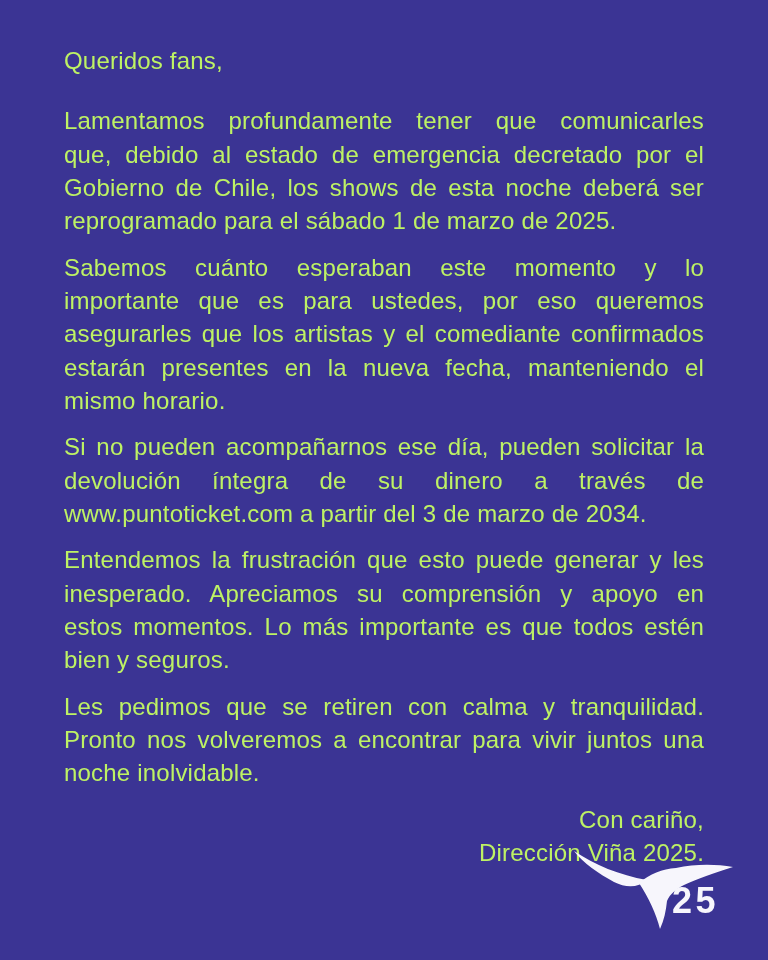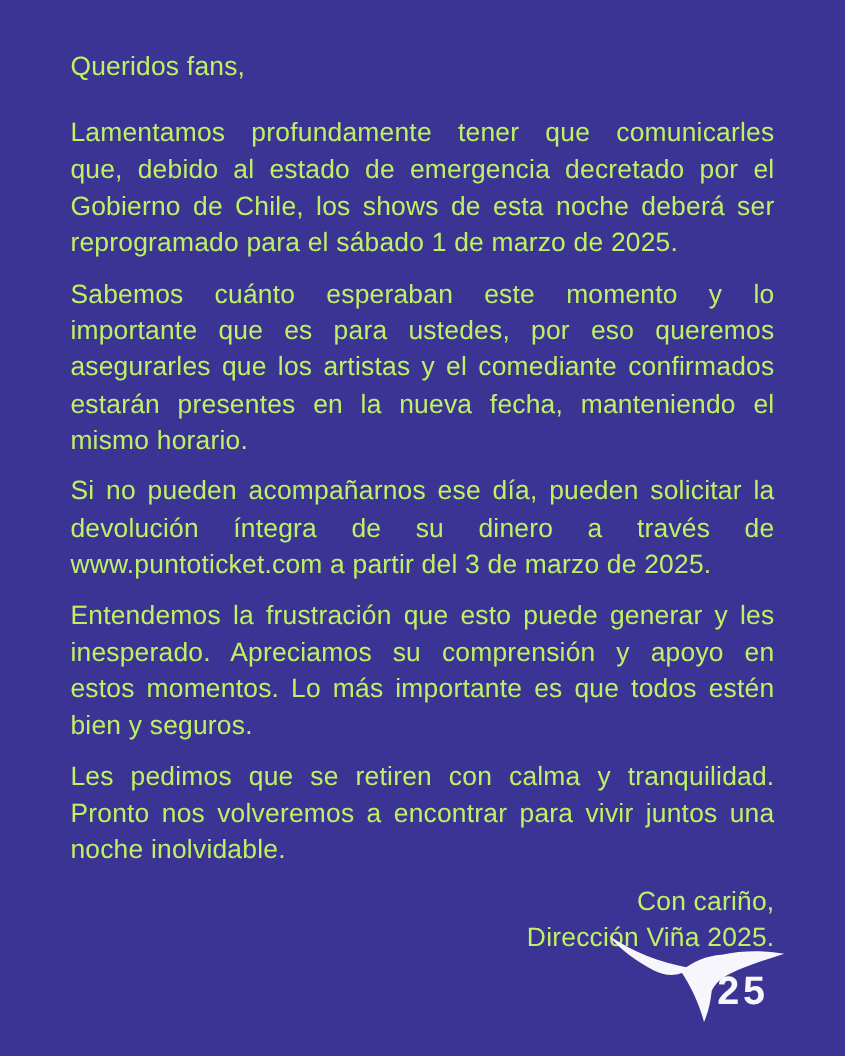--- a/index.html
+++ b/index.html
@@ -35,21 +35,21 @@
     text-align-last: left;
   }
   .signature {
     margin-top: 0;
   }
   .signature div {
     text-align: right;
   }
   .logo {
     position: absolute;
-    left: 480px;
+    left: 500px;
     top: 820px;
     width: 268px;
     height: 140px;
   }
   .logo svg { display: block; width: 100%; height: 100%; }
   .logo .year {
     font-family: "Liberation Sans", sans-serif;
     font-weight: bold;
     font-size: 36px;
     letter-spacing: 3.5px;
@@ -72,21 +72,21 @@
       <div class="para">
         <div class="line">Sabemos cuánto esperaban este momento y lo</div>
         <div class="line">importante que es para ustedes, por eso queremos</div>
         <div class="line">asegurarles que los artistas y el comediante confirmados</div>
         <div class="line">estarán presentes en la nueva fecha, manteniendo el</div>
         <div class="line last">mismo horario.</div>
       </div>
       <div class="para">
         <div class="line">Si no pueden acompañarnos ese día, pueden solicitar la</div>
         <div class="line">devolución íntegra de su dinero a través de</div>
-        <div class="line last">www.puntoticket.com a partir del 3 de marzo de 2025.</div>
+        <div class="line last">www.puntoticket.com a partir del 3 de marzo de 2034.</div>
       </div>
       <div class="para">
         <div class="line">Entendemos la frustración que esto puede generar y les</div>
         <div class="line">inesperado. Apreciamos su comprensión y apoyo en</div>
         <div class="line">estos momentos. Lo más importante es que todos estén</div>
         <div class="line last">bien y seguros.</div>
       </div>
       <div class="para">
         <div class="line">Les pedimos que se retiren con calma y tranquilidad.</div>
         <div class="line">Pronto nos volveremos a encontrar para vivir juntos una</div>

